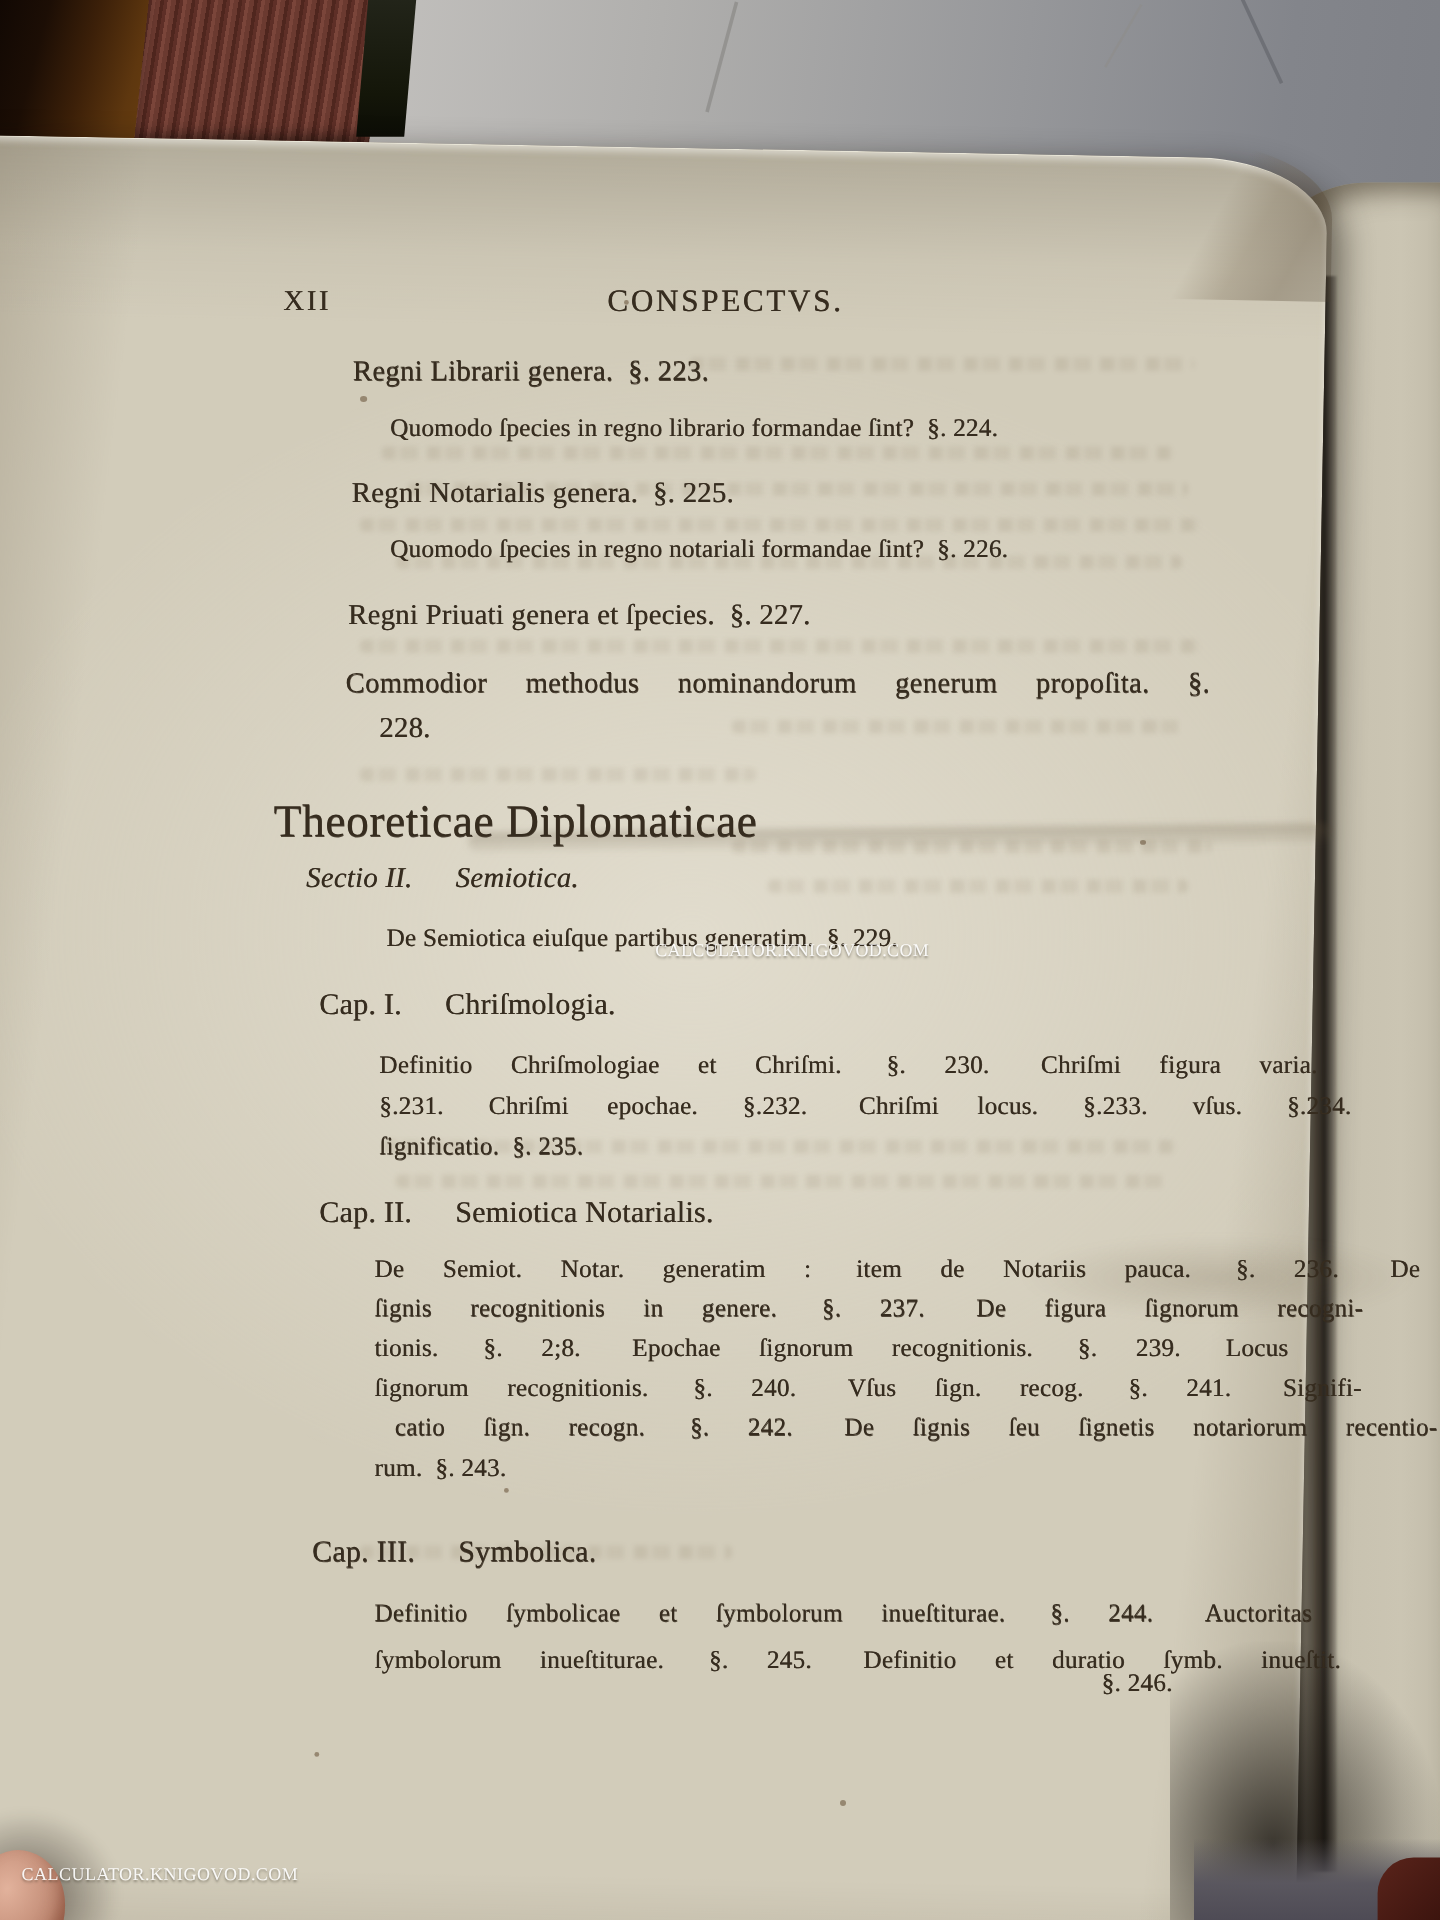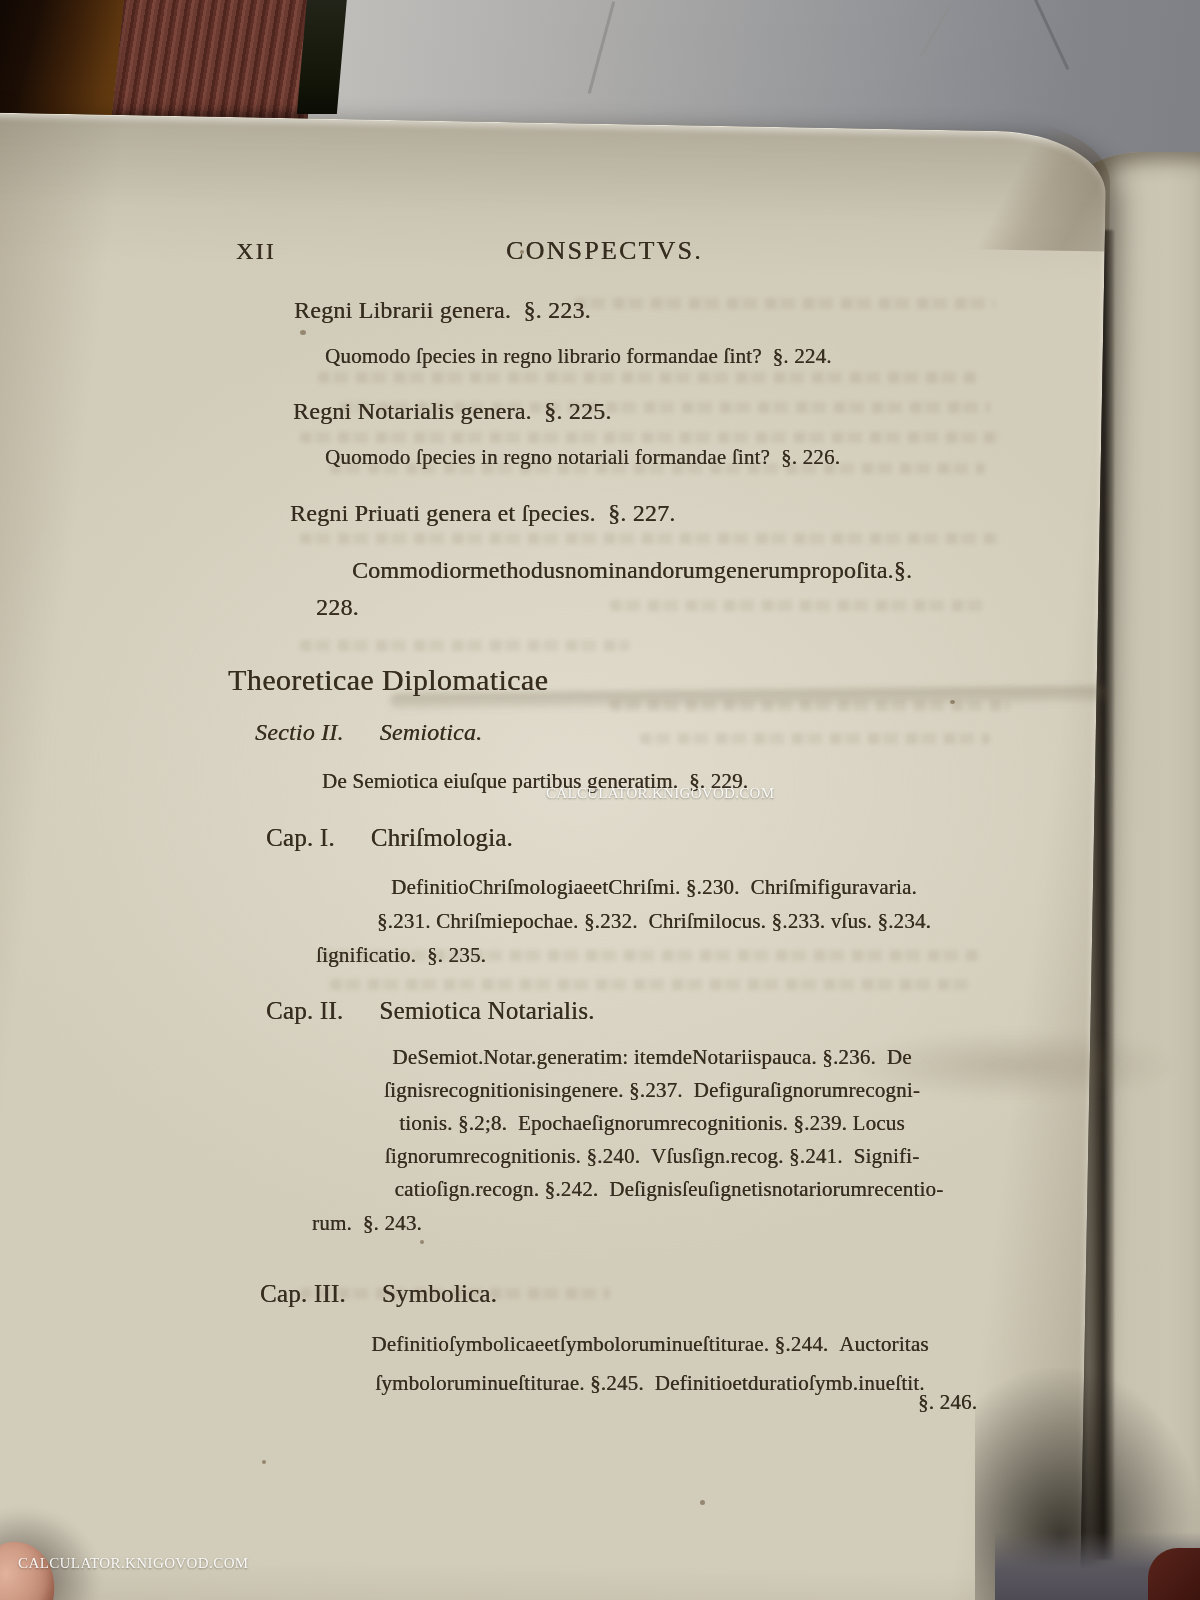--- a/index.html
+++ b/index.html
@@ -49,24 +49,24 @@
     background:repeating-linear-gradient(90deg,rgba(110,92,64,.24) 0 11px,rgba(110,92,64,.05) 11px 16px,rgba(110,92,64,.18) 16px 30px,transparent 30px 38px);}
   .speck{position:absolute;border-radius:50%;background:rgba(90,65,40,.5);}
 
   
   .t{position:absolute;color:#362c1f;font-family:"Liberation Serif","DejaVu Serif",serif;
      letter-spacing:.2px;text-shadow:.35px .25px 0 rgba(54,44,31,.85);white-space:nowrap;}
   .s21{font-size:21px;}
   .s22{font-size:24px;}
   .s24{font-size:24px;}
   .s25{font-size:25px;font-family:Liberation Serif, serif;}
-  .s30{font-size:30px;letter-spacing:.4px;}
+  .s30{font-size:38px;letter-spacing:.4px;}
   .ital{font-style:italic;}
   .caps{letter-spacing:2.2px;}
-  .jst{display:flex;justify-content:center;white-space:normal;}
+  .jst{display:flex;justify-content:space-between;white-space:normal;gap:32px;}
   .jst span{white-space:nowrap;}
   .gap{margin-left:36px;}
 
   
   .shadow-br{position:absolute;left:975px;top:1368px;width:226px;height:235px;
     background:radial-gradient(ellipse at 38% 72%,rgba(10,7,4,.72),rgba(10,7,4,0) 72%);}
   .floor-br{position:absolute;left:995px;top:1532px;width:205px;height:68px;
     background:linear-gradient(180deg,rgba(70,66,72,0),#5a575f 55%,#4e4b55);}
   .cover-br{position:absolute;left:1148px;top:1548px;width:52px;height:52px;border-top-left-radius:30px;
     background:linear-gradient(135deg,#5a241b,#3c140e);}

